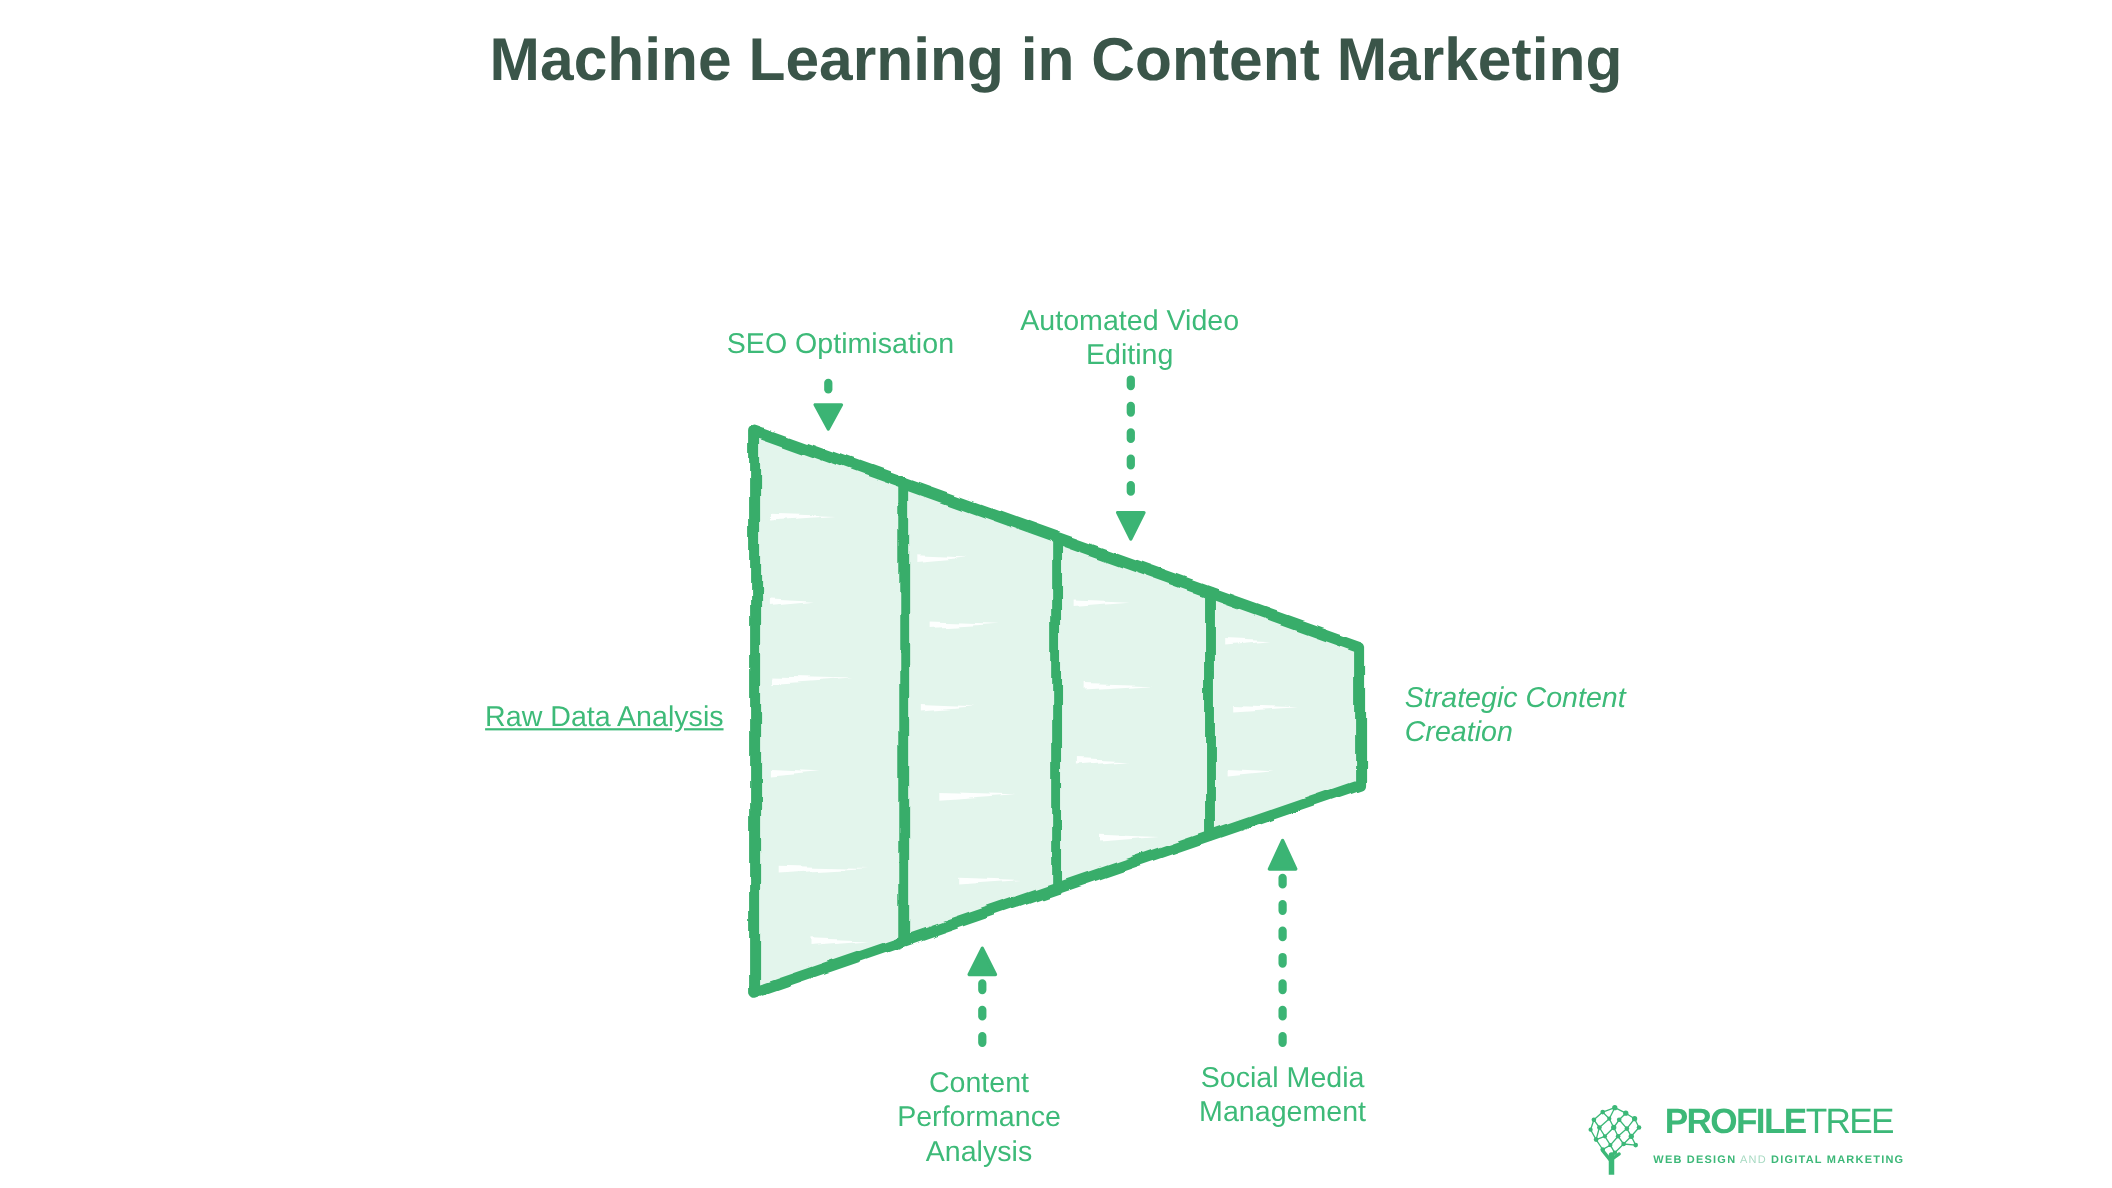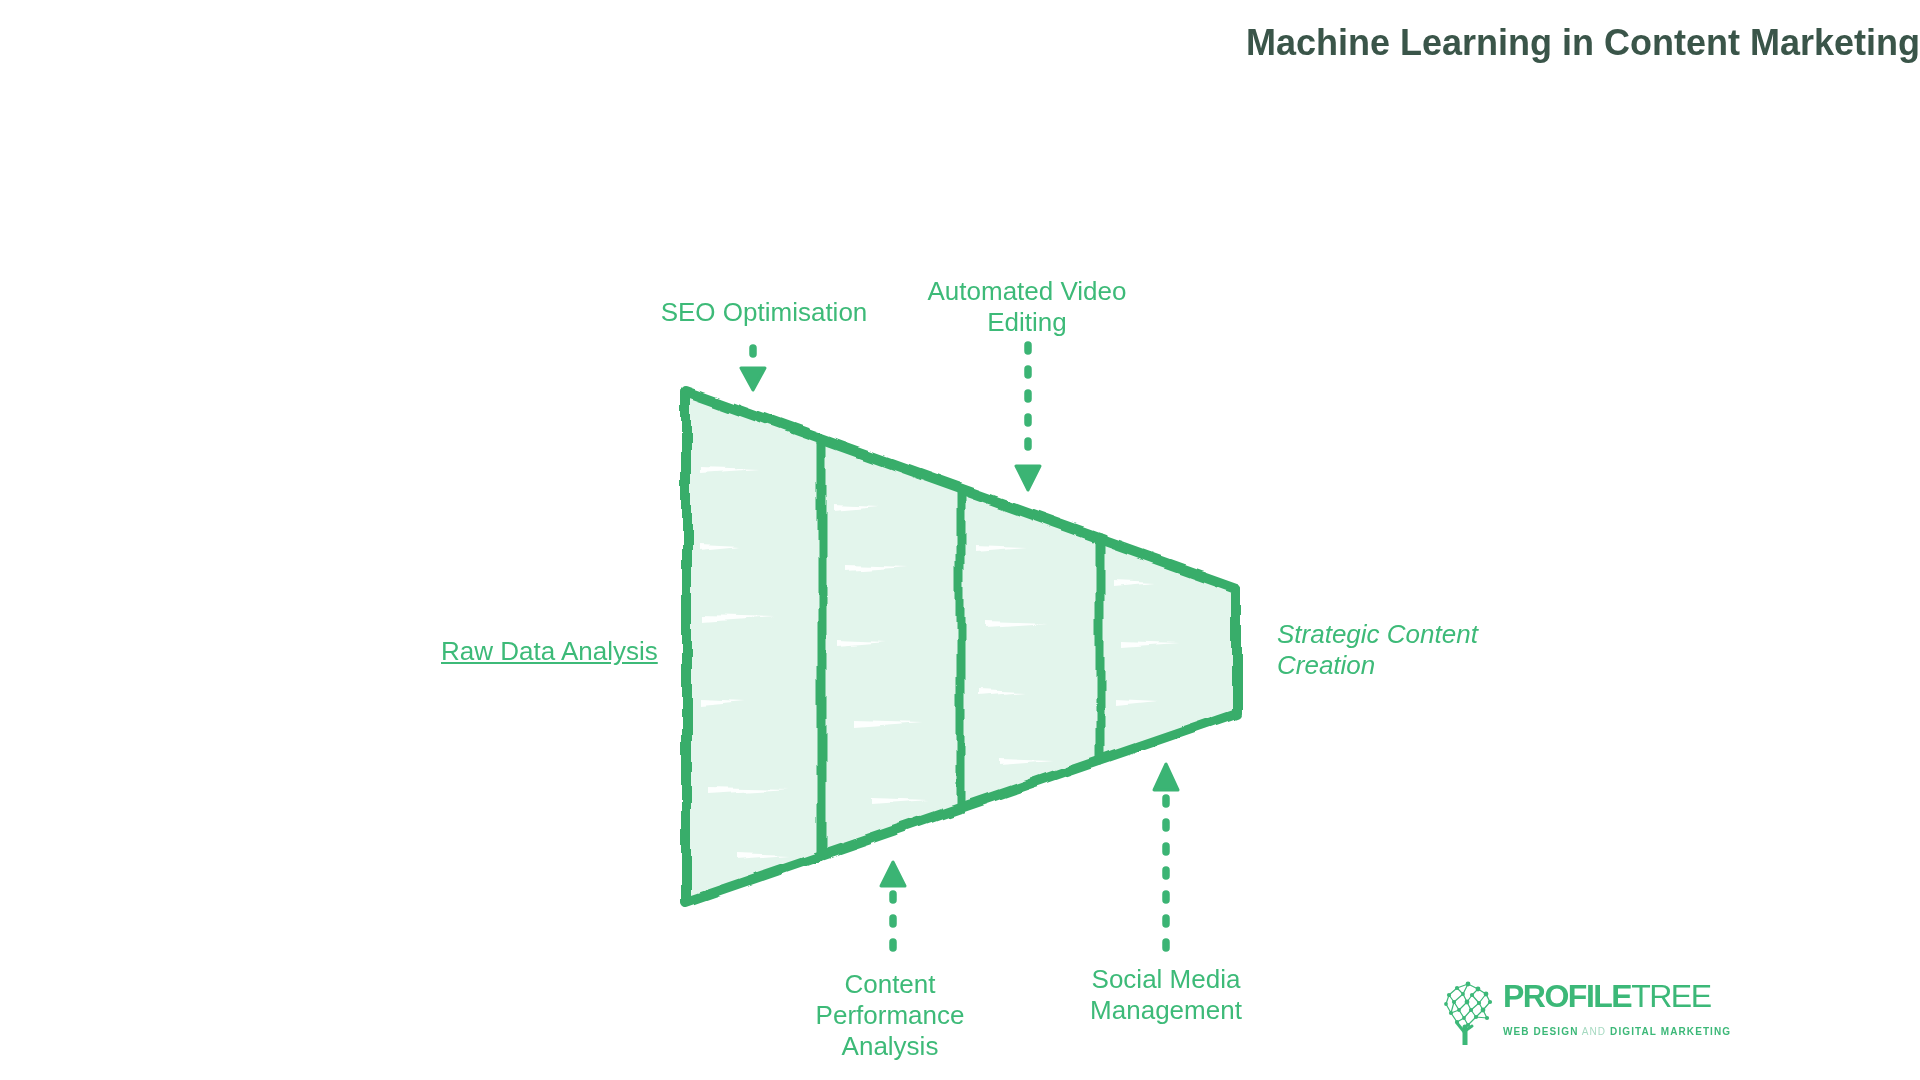--- a/index.html
+++ b/index.html
@@ -16,44 +16,44 @@
   body{font-family:"Liberation Sans", sans-serif;}
   .canvas{
     position:relative;
     width:1920px;height:1080px;
     background:#ffffff;
     overflow:hidden;
   }
   .page-title{
     position:absolute;
     top:22px;left:0;right:0;
-    text-align:right;
-    font-size:36px;
+    text-align:center;
+    font-size:55px;
     font-weight:700;
     color:var(--title-color);
     letter-spacing:0px;
   }
   .diagram-svg{position:absolute;left:0;top:0;}
   .funnel-body{fill:var(--fill-mint);stroke:var(--stroke-green);stroke-width:10;stroke-linejoin:round;}
   .divider{stroke:var(--stroke-green);stroke-width:9;fill:none;stroke-linecap:round;}
   .dash{stroke:var(--arrow-green);stroke-width:7.5;stroke-dasharray:6 18;stroke-linecap:round;fill:none;}
   .head{fill:var(--arrow-green);stroke:var(--arrow-green);stroke-width:3;stroke-linejoin:round;}
   .streak{fill:#ffffff;opacity:.92;}
   .label{
     position:absolute;
     color:var(--label-green);
     font-size:26px;
     line-height:31px;
   }
   .label.center{transform:translateX(-50%);text-align:center;}
   .label.nowrap{white-space:nowrap;}
   .logo{
     position:absolute;
-    left:1441px;top:979px;
-    display:flex;align-items:flex-start;
+    left:1441px;top:1002px;
+    display:flex;align-items:flex-start;text-align:center;
   }
   .logo-icon{flex:0 0 auto;}
   .logo-text{margin-left:8px;}
   .brand{
     font-size:32px;
     line-height:34px;
     letter-spacing:-1.5px;
     color:var(--brand-green);
     white-space:nowrap;
   }

